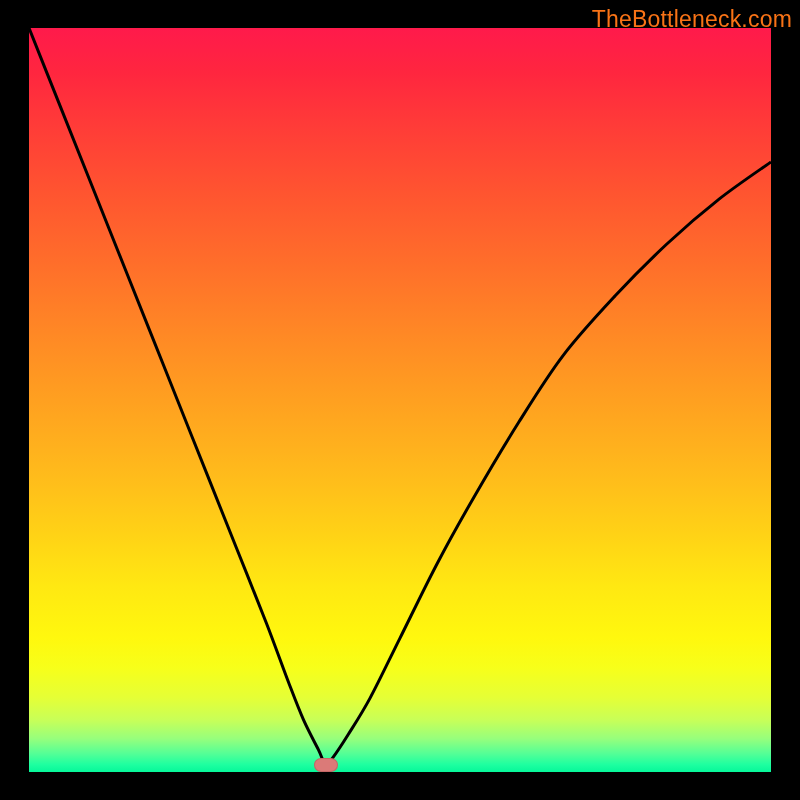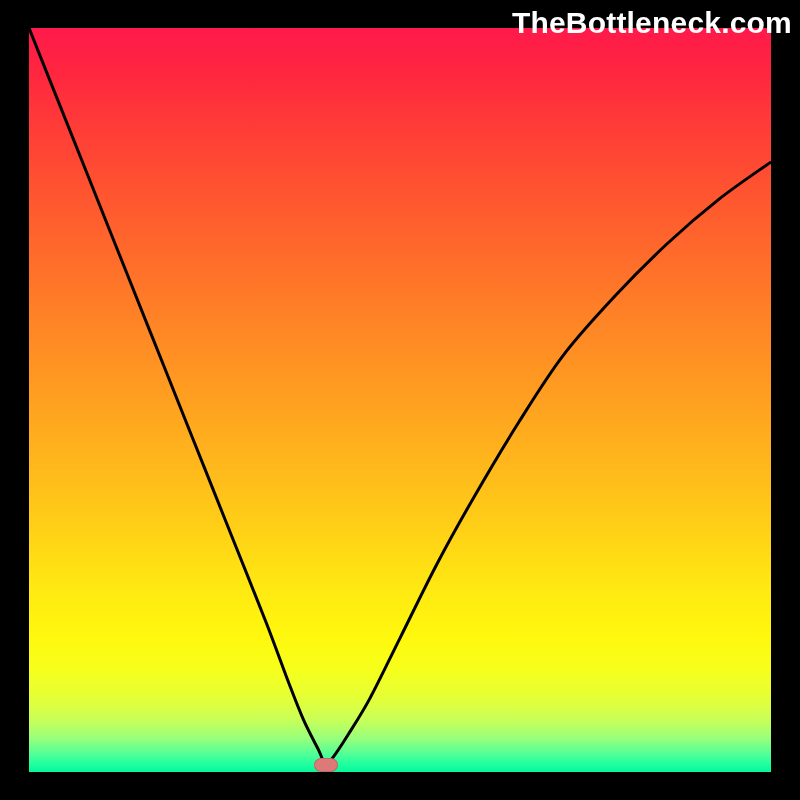--- a/index.html
+++ b/index.html
@@ -41,23 +41,23 @@
       #97ff7c 95.5%,
       #55ff96 97.5%,
       #1effa0 99%,
       #06f79a 100%
     );
   }
   .watermark {
     position: absolute;
     top: 6px;
     right: 8px;
-    color: #ffffff;
-    font-size: 30px;
-    font-weight: 700;
+    color: #f97316;
+    font-size: 23px;
+    font-weight: 400;
     letter-spacing: 0.2px;
   }
   svg.curve {
     position: absolute;
     left: 0; top: 0;
     width: 742px; height: 744px;
   }
   .marker {
     position: absolute;
     width: 24px;

